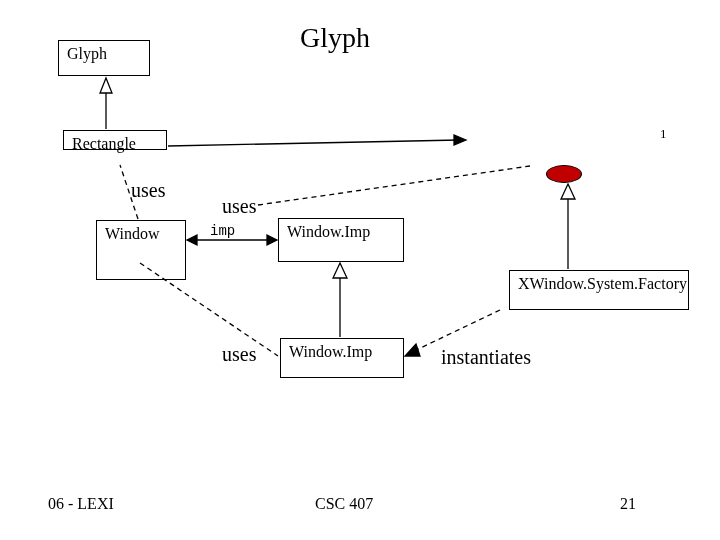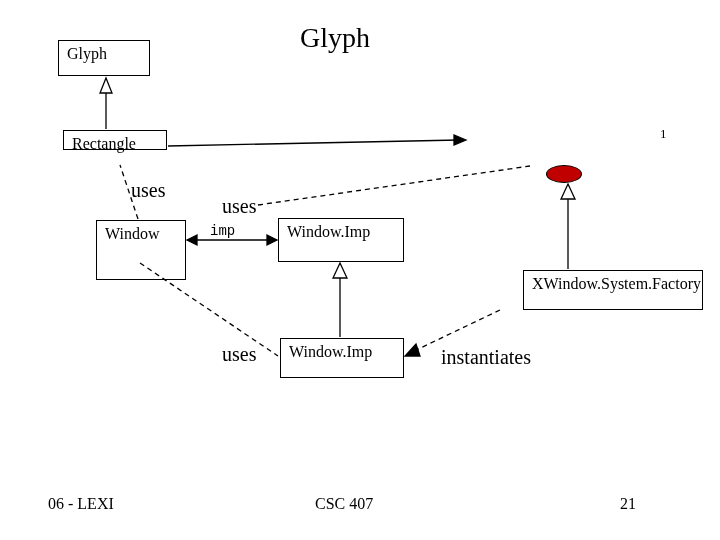--- a/index.html
+++ b/index.html
@@ -17,21 +17,21 @@
 <body>
 <div class="stage">
 
 <div class="title" style="left:300px;top:22px">Glyph</div>
 
 <div class="box" style="left:58px;top:40px;width:92px;height:36px">Glyph</div>
 <div class="box" style="left:63px;top:130px;width:104px;height:20px">Rectangle</div>
 <div class="box" style="left:96px;top:220px;width:90px;height:60px">Window</div>
 <div class="box" style="left:278px;top:218px;width:126px;height:44px">Window.Imp</div>
 <div class="box" style="left:280px;top:338px;width:124px;height:40px">Window.Imp</div>
-<div class="box" style="left:523px;top:270px;width:180px;height:40px">XWindow.System.Factory</div>
+<div class="box" style="left:509px;top:270px;width:180px;height:40px">XWindow.System.Factory</div>
 
 <div class="ellipse" style="left:546px;top:165px;width:34px;height:16px"></div>
 
 <div class="lbl" style="left:131px;top:179px">uses</div>
 <div class="lbl" style="left:222px;top:195px">uses</div>
 <div class="lbl" style="left:222px;top:343px">uses</div>
 <div class="lbl" style="left:210px;top:223px;font-family:Liberation Mono, monospace;font-size:14px">imp</div>
 <div class="lbl" style="left:660px;top:126px;font-size:13px">1</div>
 <div class="lbl" style="left:441px;top:346px">instantiates</div>
 

